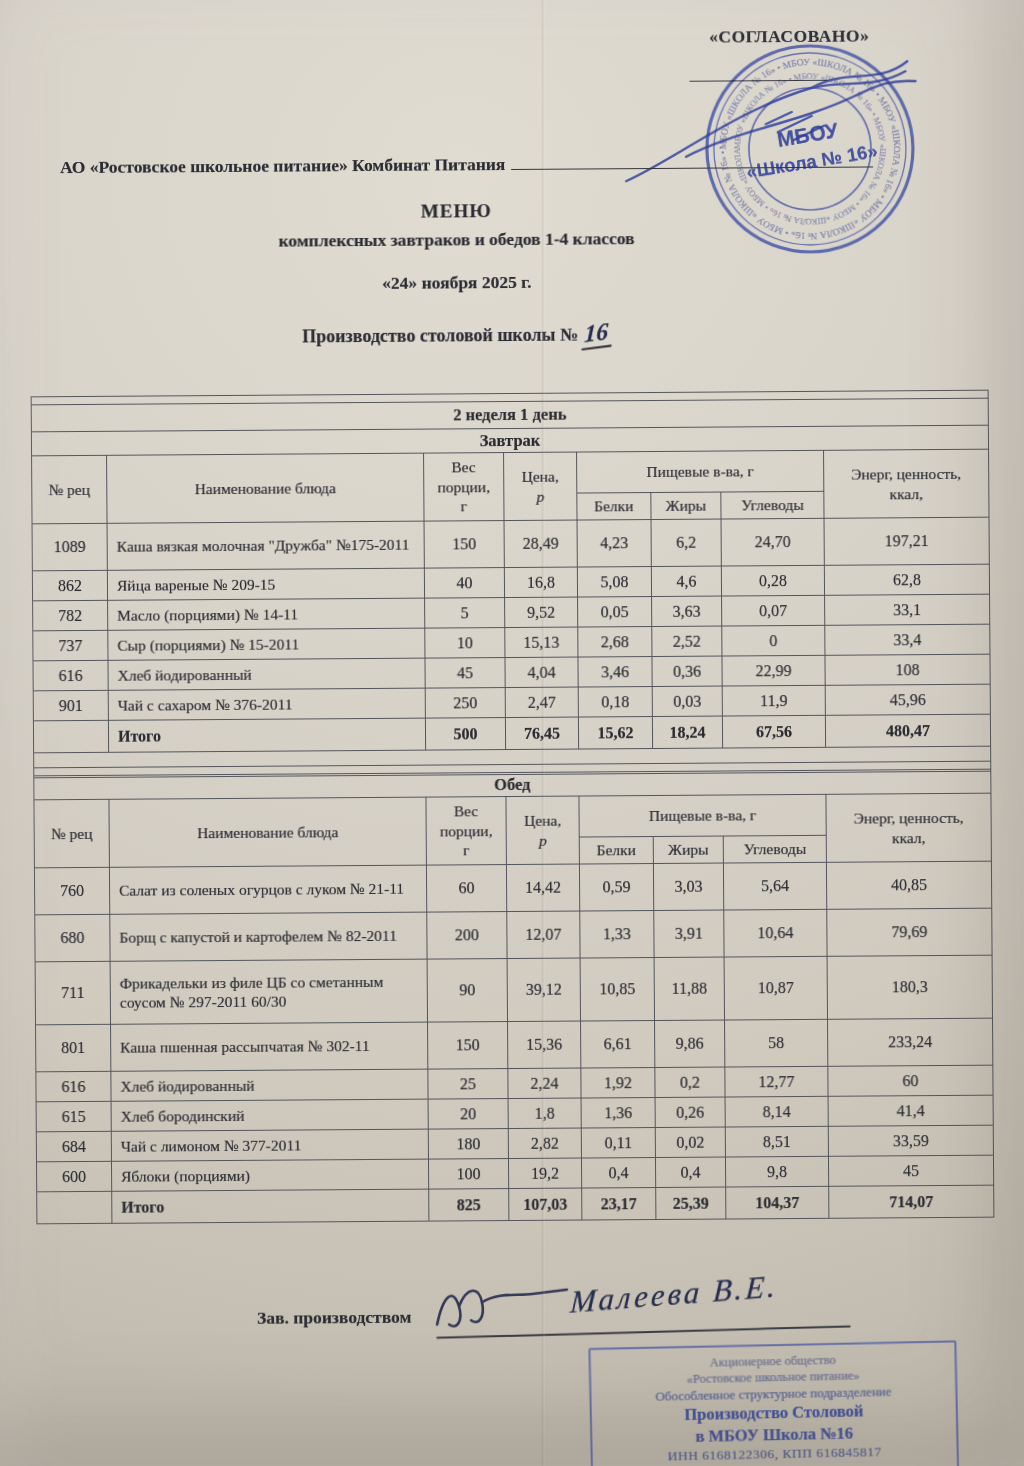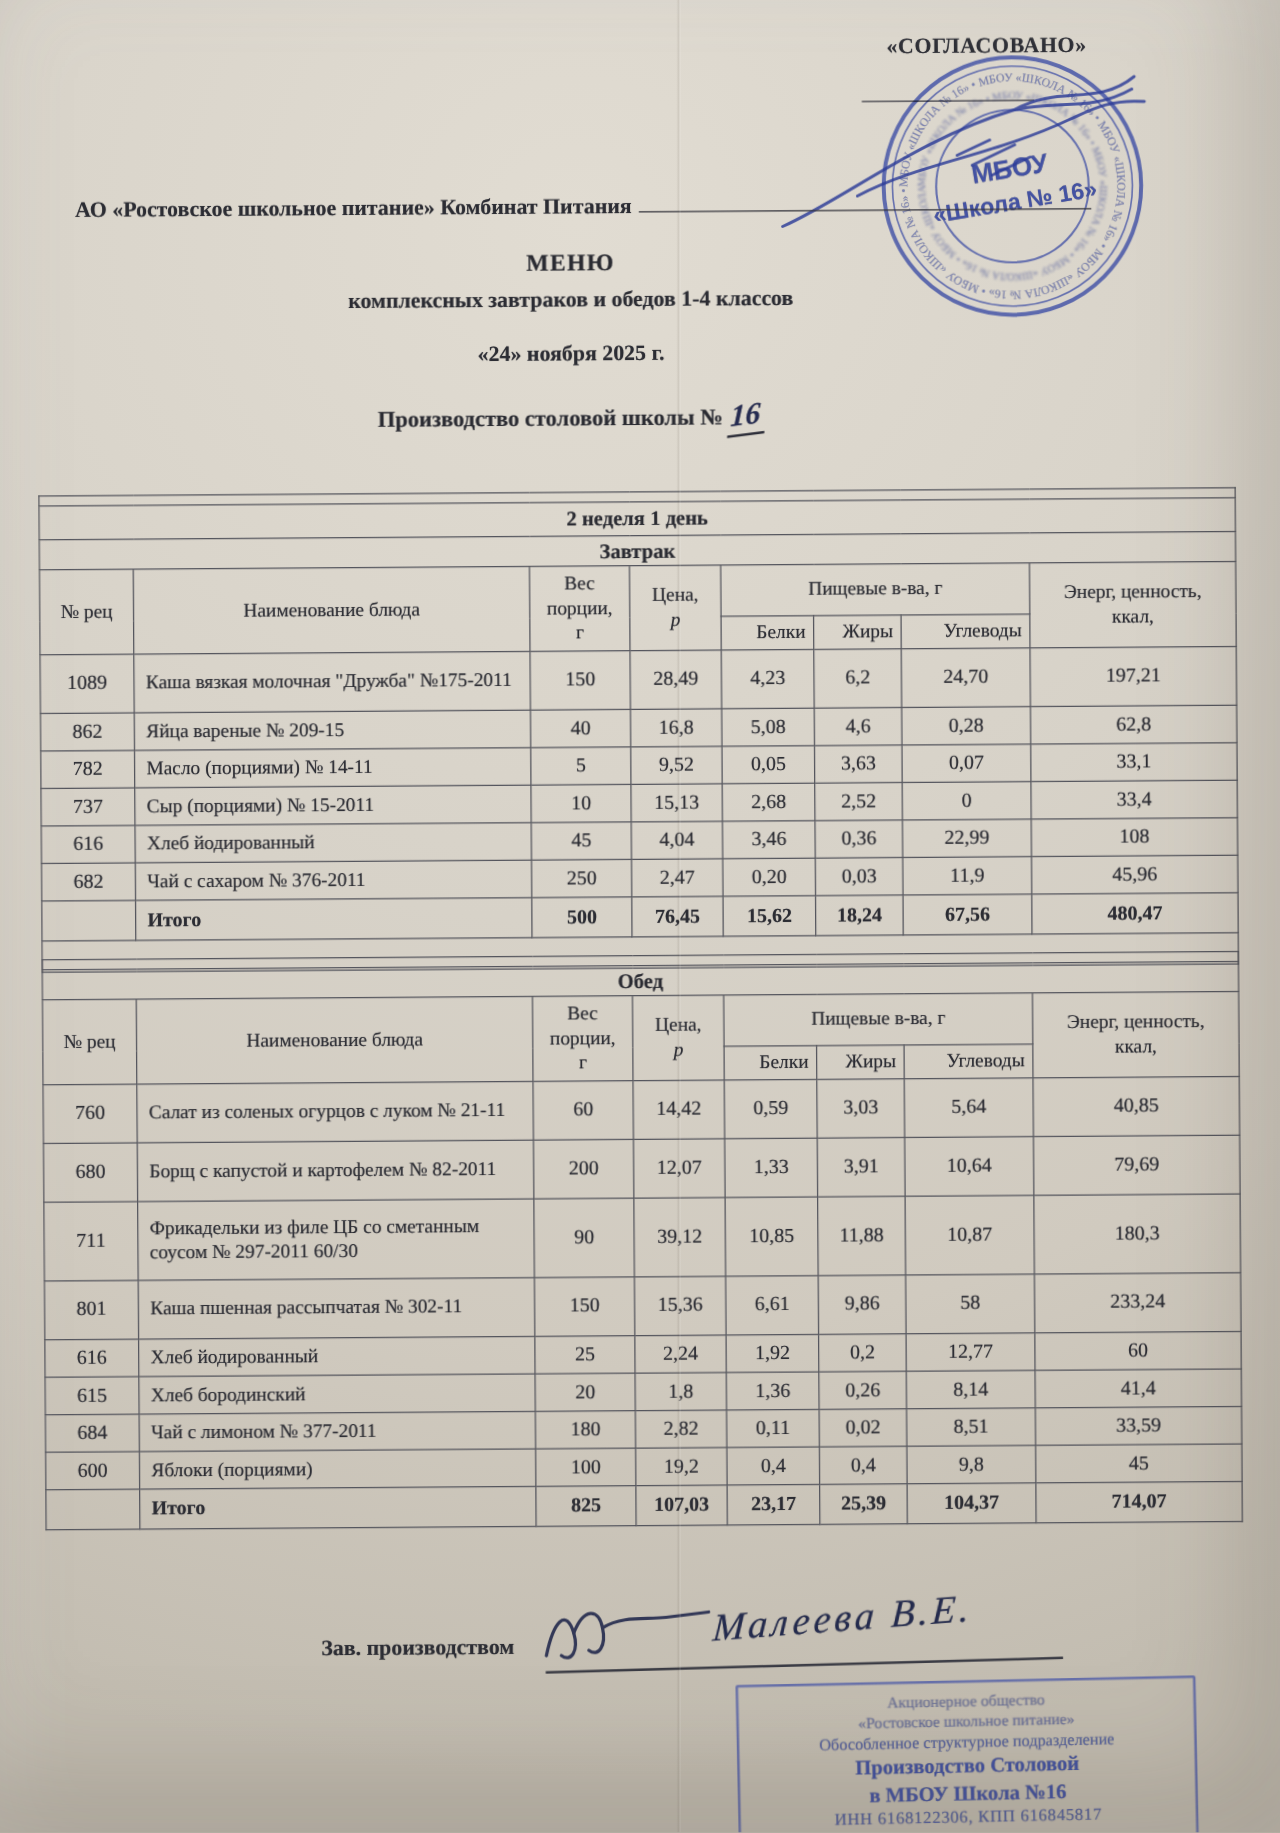--- a/index.html
+++ b/index.html
@@ -27,21 +27,21 @@
     transform:rotate(-7deg) skewX(-10deg);border-bottom:2px solid #2c2d38;padding:0 4px 0 2px;margin-left:4px;}
   
   table{border-collapse:collapse;table-layout:fixed;width:957px;background:transparent;}
   .menu-table{position:absolute;left:33px;}
   .t1{top:393px;} .t2{top:764px;}
   td{border:1.6px solid #54555d;padding:1px 6px;font-size:15.5px;vertical-align:middle;text-align:center;}
   tr.thin td{height:7px;padding:0;}
   tr.day td{height:24px;font-weight:bold;font-size:16.5px;}
   tr.sec td{height:21px;font-weight:bold;font-size:16.5px;}
   tr.h1 td{height:38px;font-size:15.5px;}
-  tr.h2 td{height:24px;font-size:15.5px;text-align:right;}
+  tr.h2 td{height:24px;font-size:15.5px;}
   tr.gap td{height:22px;}
   td.nm{text-align:left;padding-left:9px;line-height:1.25;}
   td.num{font-size:16px;}
   tr.dr td{height:27px;}
   tr.tall td{height:44px;}
   tr.tall3 td{height:60px;}
   tr.total td{font-weight:bold;font-size:16px;height:29px;}
   .hdr-stack span{display:block;line-height:1.25;}
   .price-r{font-style:italic;}
   
@@ -202,25 +202,25 @@
         <td class="num">616</td>
         <td class="nm">Хлеб йодированный</td>
         <td class="num">45</td>
         <td class="num">4,04</td>
         <td class="num">3,46</td>
         <td class="num">0,36</td>
         <td class="num">22,99</td>
         <td class="num">108</td>
       </tr>
       <tr class="dr">
-        <td class="num">682</td>
+        <td class="num">901</td>
         <td class="nm">Чай с сахаром № 376-2011</td>
         <td class="num">250</td>
         <td class="num">2,47</td>
-        <td class="num">0,20</td>
+        <td class="num">0,18</td>
         <td class="num">0,03</td>
         <td class="num">11,9</td>
         <td class="num">45,96</td>
       </tr>
       <tr class="total">
         <td></td>
         <td class="nm">Итого</td>
         <td>500</td>
         <td>76,45</td>
         <td>15,62</td>

